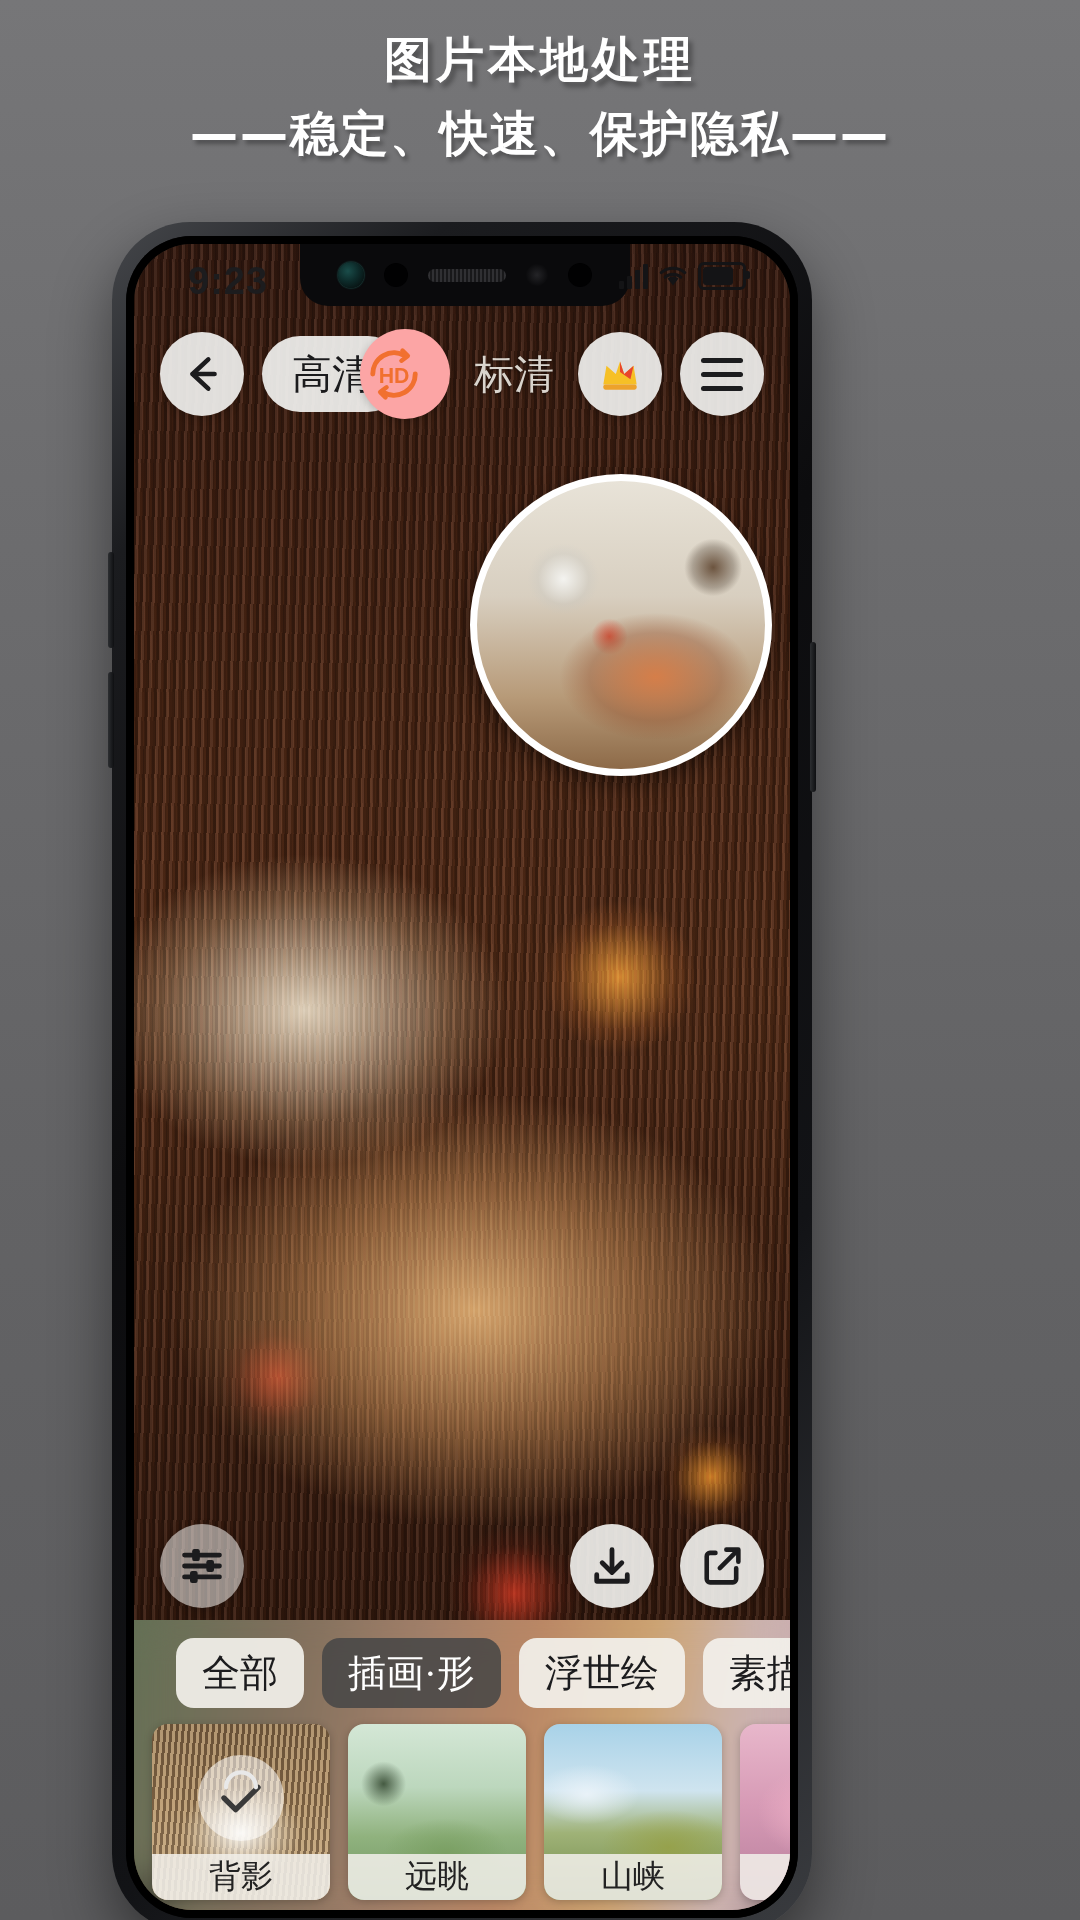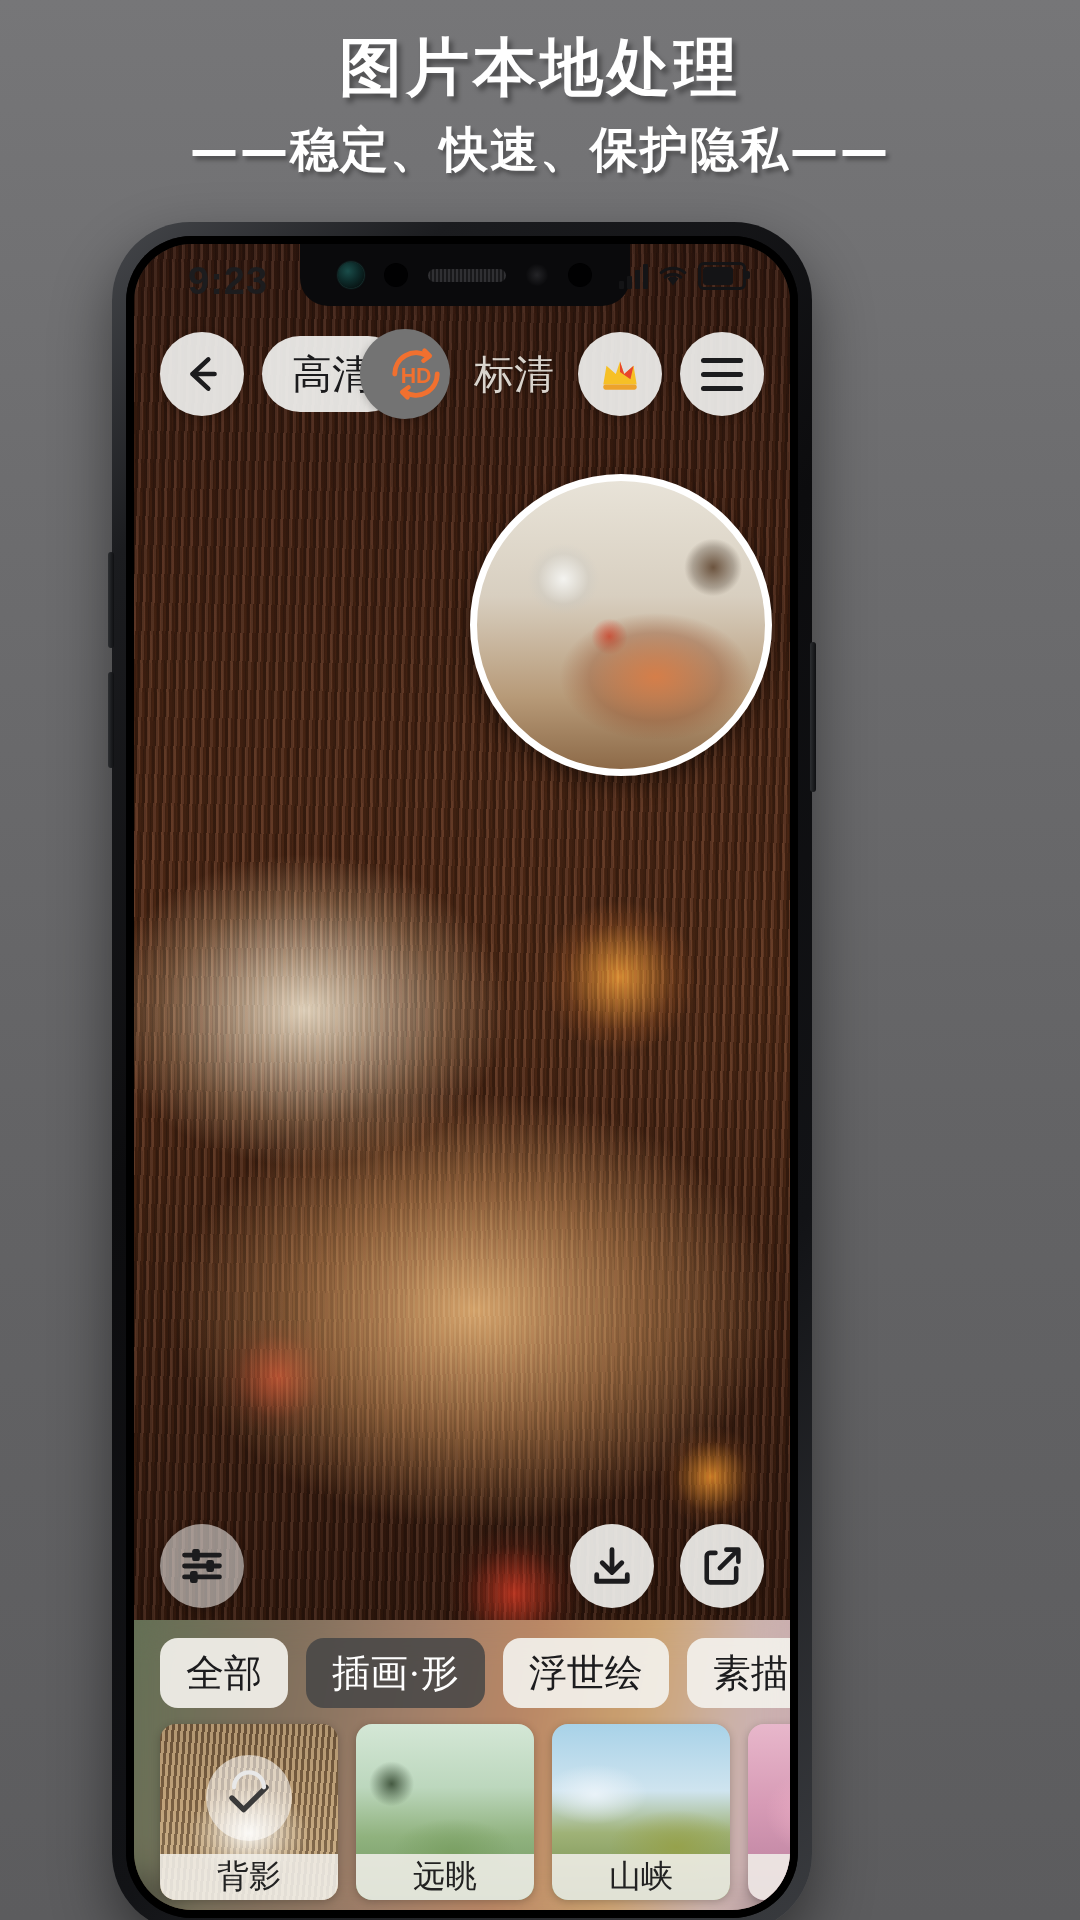--- a/index.html
+++ b/index.html
@@ -10,21 +10,21 @@
   }
   
   .promo-bg{
     position:absolute;inset:0;
     background:linear-gradient(180deg,#767678 0%,#6d6d6f 25%,#636365 60%,#5c5c5e 100%);
   }
   .promo-head{
     position:absolute;left:0;right:0;top:34px;text-align:center;z-index:5;
   }
   .promo-title{
-    font-size:63px;font-weight:bold;color:#ffffff;letter-spacing:4px;
+    font-size:48px;font-weight:bold;color:#ffffff;letter-spacing:4px;
     text-shadow:4px 5px 5px rgba(0,0,0,.35);
     font-family:"DejaVu Sans",sans-serif;
     line-height:1.08;
   }
   .promo-sub{
     margin-top:16px;font-size:48px;font-weight:bold;color:#ffffff;letter-spacing:2px;
     text-shadow:3px 4px 4px rgba(0,0,0,.32);
     font-family:"DejaVu Sans",sans-serif;
   }
 
@@ -119,22 +119,22 @@
     margin-left:auto;margin-right:auto;
     display:flex;align-items:center;height:84px;position:relative;
   }
   .seg-pill{
     background:rgba(240,240,238,.93);border-radius:44px;height:76px;
     display:flex;align-items:center;padding:0 34px 0 30px;
     font-size:40px;color:#1b1b1d;font-family:"DejaVu Sans",sans-serif;
     margin-right:-46px;
   }
   .seg-hd{
-    width:90px;height:90px;border-radius:50%;background:#737373;
-    display:flex;align-items:center;justify-content:flex-end;position:relative;z-index:3;
+    width:90px;height:90px;border-radius:50%;background:#fca5a5;
+    display:flex;align-items:center;justify-content:flex-start;position:relative;z-index:3;
     box-shadow:0 2px 8px rgba(0,0,0,.2);
   }
   .seg-sd{
     margin-left:24px;font-size:40px;color:#d9d4cd;font-family:"DejaVu Sans",sans-serif;
     text-shadow:0 1px 3px rgba(0,0,0,.5);
   }
   .right-btns{display:flex;gap:18px;margin-left:auto;}
   .hamburger{display:flex;flex-direction:column;gap:9px;}
   .hamburger i{display:block;width:42px;height:5px;background:#1c1c1e;border-radius:3px;}
 
@@ -169,32 +169,32 @@
     position:absolute;left:0;right:0;bottom:0;height:290px;z-index:26;
     background:linear-gradient(100deg,#5d6b4f 0%,#7a6a56 22%,#9e7a63 42%,#b8835f 58%,#caa06c 74%,#c9b0ab 88%,#c7a5ae 100%);
     overflow:hidden;
   }
   .panel::before{
     content:"";position:absolute;inset:0;backdrop-filter:blur(18px);
     background:rgba(255,255,255,.04);
   }
   .chips{
     position:absolute;left:0;right:0;top:16px;height:74px;
-    display:flex;align-items:center;gap:18px;padding-left:26px;
+    display:flex;align-items:center;gap:18px;padding-left:42px;
   }
   .chip{
     height:70px;border-radius:18px;background:rgba(242,240,235,.93);
     display:flex;align-items:center;padding:0 26px;flex:0 0 auto;
     font-size:38px;color:#1c1c1e;font-family:"DejaVu Sans",sans-serif;
     white-space:nowrap;
   }
   .chip.sel{background:rgba(70,70,70,.86);color:#ffffff;font-family:Liberation Serif, serif;}
   .thumbs{
     position:absolute;left:0;right:0;top:104px;height:176px;
-    display:flex;gap:18px;padding-left:26px;
+    display:flex;gap:18px;padding-left:18px;
   }
   .thumb{
     width:178px;height:176px;border-radius:16px;overflow:hidden;position:relative;flex:0 0 auto;
     box-shadow:0 2px 8px rgba(0,0,0,.22);
   }
   .thumb .img{position:absolute;inset:0;}
   .t1 .img{background:
       radial-gradient(ellipse 70px 56px at 50% 62%, rgba(250,248,243,.95) 0%, rgba(228,214,190,.4) 60%, rgba(0,0,0,0) 85%),
       repeating-linear-gradient(95deg, rgba(60,40,24,.45) 0 3px, rgba(214,186,146,.5) 3px 6px),
       linear-gradient(180deg,#8d7250 0%,#a98a62 45%,#c9b089 100%);}

